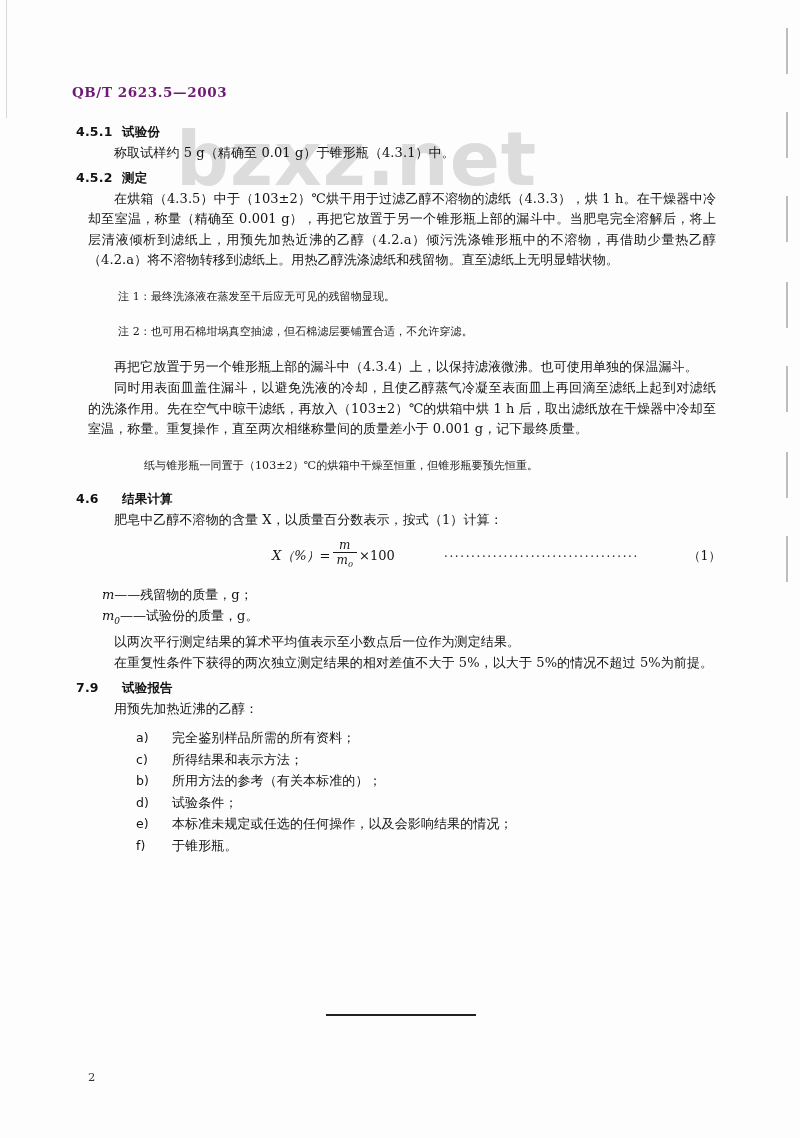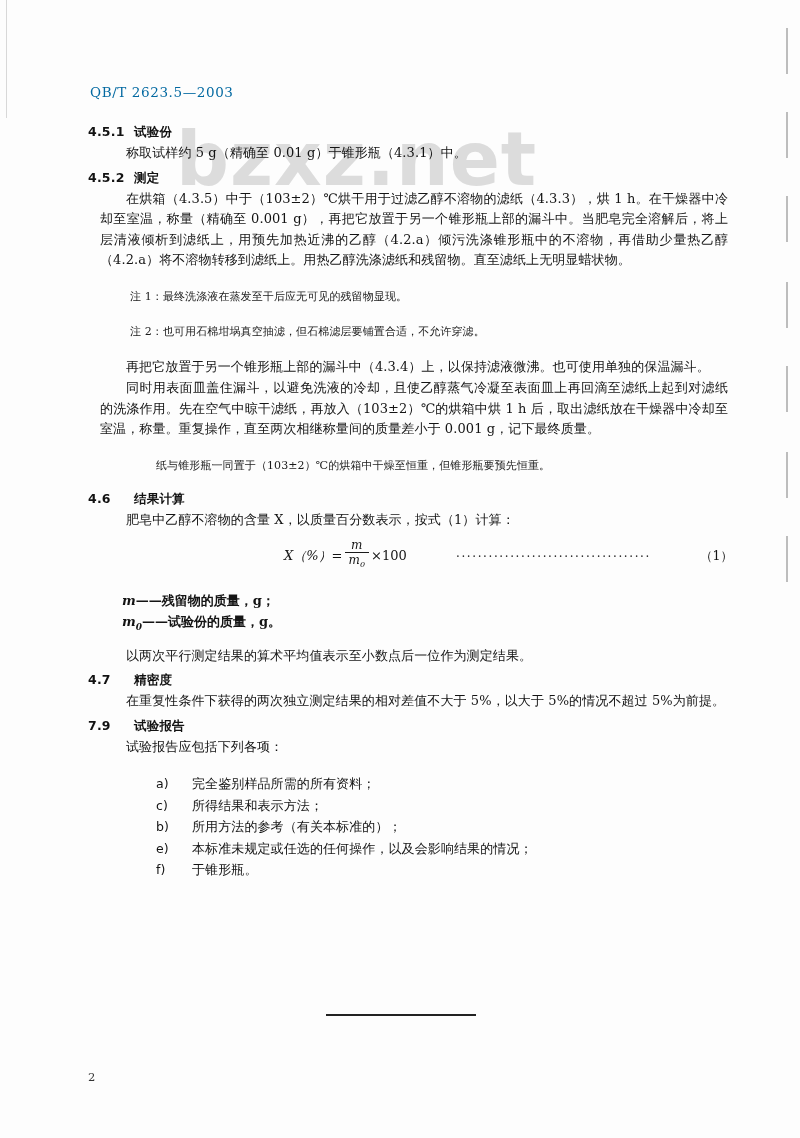--- a/index.html
+++ b/index.html
@@ -64,32 +64,32 @@
   .content {
     position: absolute;
     left: 0;
     top: 0;
     width: 800px;
     z-index: 2;
   }
 
   .std-header {
     position: absolute;
-    left: 90px;
+    left: 72px;
     top: 84px;
     font-family: "DejaVu Serif", "Liberation Serif", serif;
-    font-weight: 400;
+    font-weight: 700;
     font-size: 13.5px;
     letter-spacing: 0.6px;
-    color: #0369a1;
+    color: #701a75;
   }
 
   .body-area {
     position: absolute;
-    left: 88px;
+    left: 76px;
     top: 118px;
     width: 640px;
   }
 
   .clause-head {
     font-family: "DejaVu Sans", "Liberation Sans", sans-serif;
     font-weight: 700;
     font-size: 12.5px;
     color: #121212;
     margin: 6px 0 2px 0;
@@ -183,39 +183,38 @@
   }
   .eqnum {
     position: absolute;
     left: 612px;
     top: 10px;
     font-size: 12.5px;
     color: #141414;
   }
 
   .deflist {
-    margin: 8px;
-    font-weight: bold;
+    margin: 0;
   }
   .defline {
     font-size: 13px;
     line-height: 21px;
     padding-left: 26px;
     color: #141414;
     white-space: nowrap;
   }
   .defline .sym {
     font-style: italic;
   }
   .defline .sym sub {
     font-size: 9px;
   }
 
   .itemlist {
-    margin: 16px;
+    margin: 8px;
   }
   .listitem {
     font-size: 13px;
     line-height: 21.5px;
     padding-left: 52px;
     color: #141414;
     letter-spacing: 0.1px;
   }
   .listitem .marker {
     display: inline-block;
@@ -291,33 +290,31 @@
         <div class="leader">····································</div>
         <div class="eqnum">（1）</div>
       </div>
 
       <div class="deflist">
         <div class="defline"><span class="sym">m</span><span>——残留物的质量，g；</span></div>
         <div class="defline"><span class="sym"><span>m</span><sub>0</sub></span><span>——试验份的质量，g。</span></div>
       </div>
       <p class="para">以两次平行测定结果的算术平均值表示至小数点后一位作为测定结果。</p>
 
-      <div class="clause-head">
-        <span class="num">4.7</span><span>精密度</span>
-      </div>
       <p class="para">在重复性条件下获得的两次独立测定结果的相对差值不大于 5%，以大于 5%的情况不超过 5%为前提。</p>
 
       <div class="clause-head">
         <span class="num">7.9</span><span>试验报告</span>
       </div>
-      <p class="para">试验报告应包括下列各项：</p>
+      <p class="para">用预先加热近沸的乙醇：</p>
       <div class="itemlist">
         <div class="listitem"><span class="marker">a)</span><span>完全鉴别样品所需的所有资料；</span></div>
         <div class="listitem"><span class="marker">c)</span><span>所得结果和表示方法；</span></div>
         <div class="listitem"><span class="marker">b)</span><span>所用方法的参考（有关本标准的）；</span></div>
+        <div class="listitem"><span class="marker">d)</span><span>试验条件；</span></div>
         <div class="listitem"><span class="marker">e)</span><span>本标准未规定或任选的任何操作，以及会影响结果的情况；</span></div>
         <div class="listitem"><span class="marker">f)</span><span>于锥形瓶。</span></div>
       </div>
 
     </div>
 
     <div class="footer-rule"></div>
     <div class="page-number">2</div>
 
   </div>

